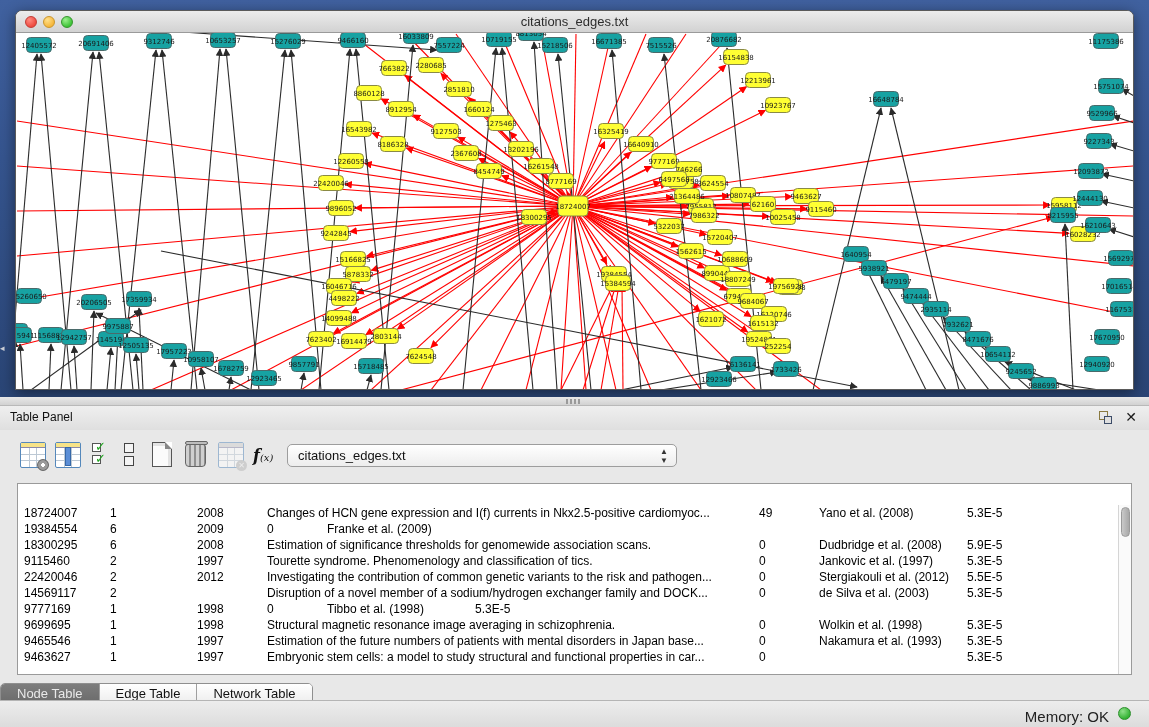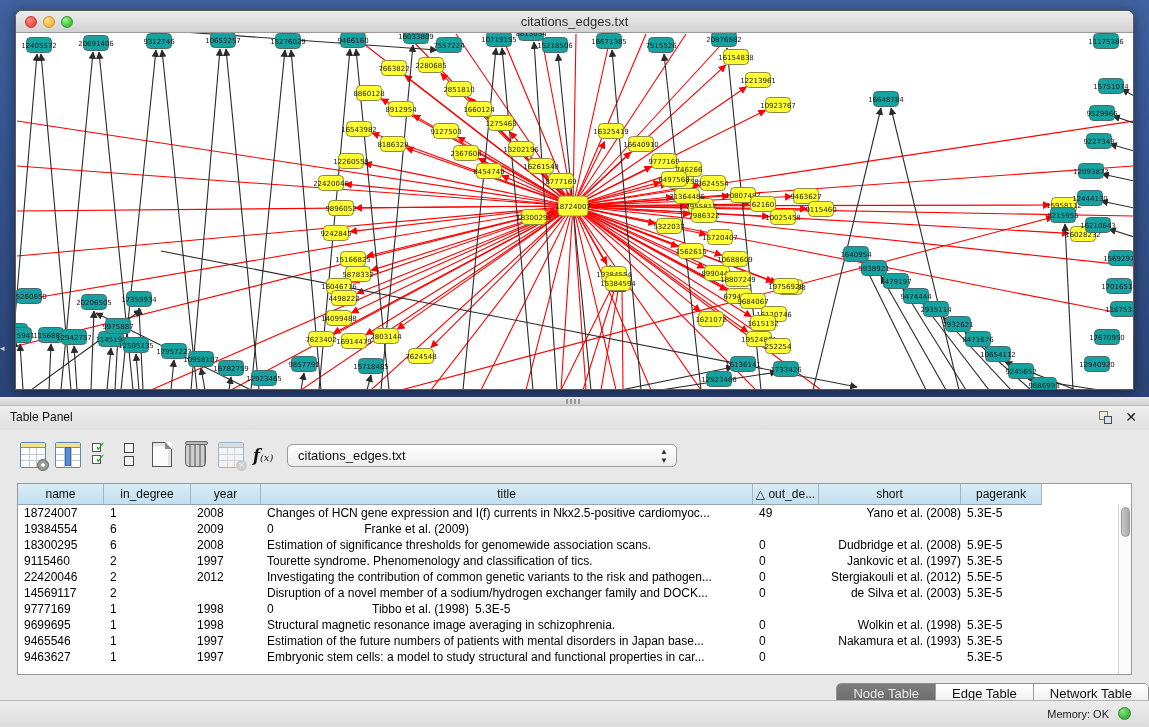--- a/index.html
+++ b/index.html
@@ -76,38 +76,38 @@
   
   #data-table { position:absolute; left:17px; top:77px; width:1115px; height:192px;
     background:#fff; border:1px solid #9a9a9a; overflow:hidden; }
   #thead { position:absolute; left:0; top:0; height:21px; width:1024px; display:flex; }
   .th { height:21px; background:linear-gradient(180deg,#d9ecf7,#c2dff0); border-right:1px solid #9fb6c4;
     border-bottom:1px solid #8fa6b4; font-size:12px; color:#111; text-align:center; line-height:20px;
     overflow:hidden; white-space:nowrap; }
   #tbody { position:absolute; left:0; top:21px; width:1102px; }
   .tr { display:flex; height:16px; }
   .td { font-size:12px; color:#000; line-height:16px; white-space:nowrap; overflow:hidden; padding-left:6px; }
-  .td.center { text-align:right; padding-left:0; }
+  .td.center { text-align:left; padding-left:0; }
   #vscroll { position:absolute; right:0; top:21px; width:13px; bottom:0; background:#fafafa; border-left:1px solid #d5d5d5; }
   #vthumb { position:absolute; left:1.5px; top:2px; width:9px; height:30px; border-radius:5px;
     background:linear-gradient(90deg,#c9c9c9,#a8a8a8); border:1px solid #9a9a9a; }
 
   
-  #tabs { position:absolute; left:0; top:277px; width:1149px; height:22px; text-align:right; }
+  #tabs { position:absolute; left:0; top:277px; width:1149px; height:22px; text-align:left; }
   #tab-group { display:inline-flex; border:1px solid #8f8f8f; border-radius:5px; overflow:hidden;
     background:#fff; box-shadow:0 1px 0 rgba(255,255,255,.7); }
   .tab { font-size:13px; padding:2px 16px 3px 16px; color:#111; background:linear-gradient(180deg,#ffffff,#ececec);
     border-right:1px solid #9f9f9f; }
   .tab:last-child { border-right:none; }
   .tab.active { background:linear-gradient(180deg,#7d7d7d,#6a6a6a); color:#e9e9e9; }
 
   
   #statusbar { position:absolute; left:0; top:700px; width:1149px; height:27px;
     background:linear-gradient(180deg,#ededed,#dcdcdc); border-top:1px solid #b5b5b5; }
-  #memory-label { position:absolute; right:40px; top:7px; font-size:11px; color:#222; }
+  #memory-label { position:absolute; right:40px; top:7px; font-size:15px; color:#222; }
   #memory-dot { position:absolute; right:18px; top:6px; width:13px; height:13px; border-radius:50%;
     background:radial-gradient(circle at 35% 30%, #8fe08a, #35b335 70%); border:1px solid #2a8f2a; }
 </style>
 </head>
 <body>
 
 <div id="app">
 
   <div id="desktop">
     <div id="net-window">
@@ -617,29 +617,20 @@
         <span class="del-x">✕</span>
       </div>
       <div id="fx-icon"><span>f</span><small>(x)</small></div>
       <div id="table-select">
         <span>citations_edges.txt</span>
         <span class="stepper">▲<br>▼</span>
       </div>
     </div>
 
     <div id="data-table">
-      <div id="thead">
-          <div class="th" style="width: 86px;">name</div>
-          <div class="th" style="width: 87px;">in_degree</div>
-          <div class="th" style="width: 70px;">year</div>
-          <div class="th" style="width: 492px;">title</div>
-          <div class="th" style="width: 66px;">△ out_de...</div>
-          <div class="th" style="width: 142px;">short</div>
-          <div class="th" style="width: 81px;">pagerank</div>
-        </div>
       <div id="tbody">
           <div class="tr">
             <div class="td" style="width: 86px;">18724007</div>
             <div class="td" style="width: 87px;">1</div>
             <div class="td" style="width: 70px;">2008</div>
             <div class="td" style="width: 492px;">Changes of HCN gene expression and I(f) currents in Nkx2.5-positive cardiomyoc...</div>
             <div class="td" style="width: 66px;">49</div>
             <div class="td center" style="width: 142px;">Yano et al. (2008)</div>
             <div class="td" style="width: 81px;">5.3E-5</div>
           </div>

